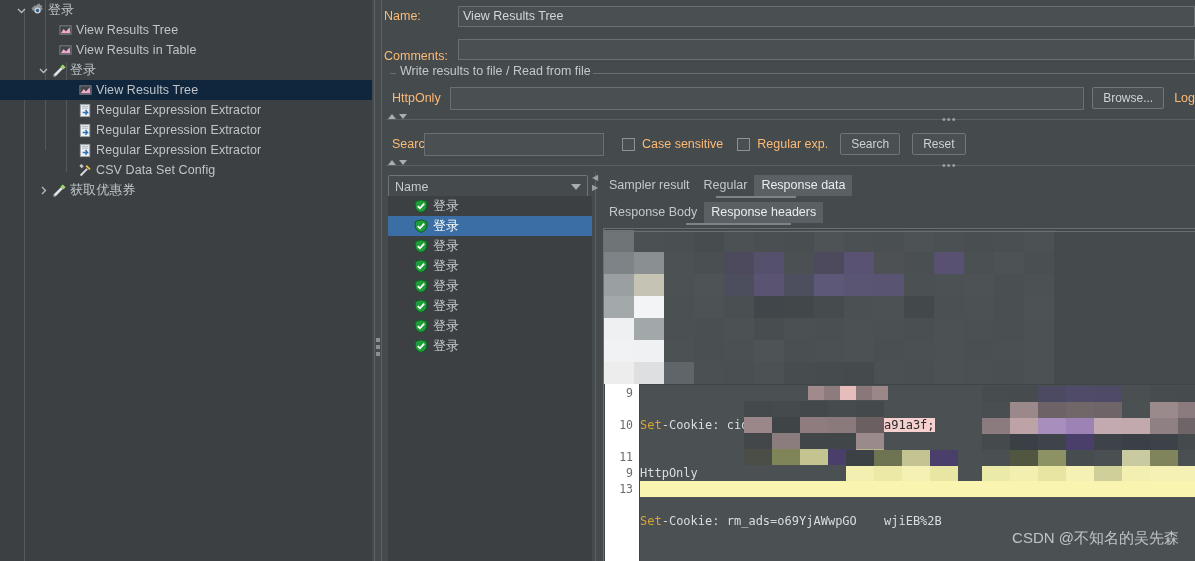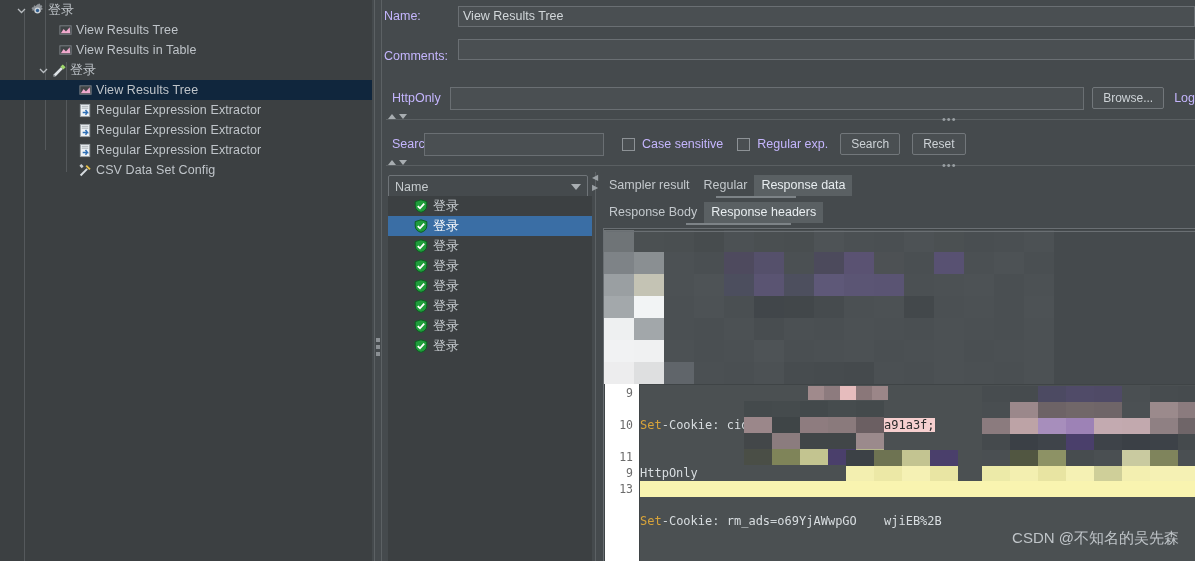--- a/index.html
+++ b/index.html
@@ -56,21 +56,21 @@
   }
   #splitter .grip i { display: block; width: 4px; height: 4px; background: #8b9094; margin-bottom: 3px; }
 
   
   #main {
     position: absolute; left: 384px; top: 0; right: 0; bottom: 0;
     background: #454a4d;
   }
 
   .frow { display: flex; align-items: center; }
-  .flabel { color: #c4b5fd; font-size: 12.5px; }
+  .flabel { color: #fdba74; font-size: 12.5px; }
 
   .tf {
     background: #4a4f52;
     border: 1px solid #6a6f73;
     height: 21px;
     color: #d2d7da;
     font-size: 12.5px;
     padding: 0 4px;
     line-height: 19px;
     white-space: nowrap; overflow: hidden;
@@ -318,20 +318,35 @@
       <span class="tico">
         <svg width="15" height="15" viewBox="0 0 16 16">
           <path d="M2 12.5 L9 5.5 L10.5 7 L3.5 14 Z" fill="#d7dce0"></path>
           <path d="M9.5 2 L13.5 6 L12 7.5 L8 3.5 Z" fill="#e8c14a"></path>
           <path d="M1.5 3 L4 5.5 L6 3.5 L3.5 1 Z" fill="#c8cdd2"></path>
         </svg>
       </span>
       <span class="tlabel">CSV Data Set Config</span>
     </div>
 
+    <div class="tree-row" style="padding-left:36px;">
+      <span class="twisty">
+        <svg width="9" height="9" viewBox="0 0 9 9">
+            <path d="M3 1 L6.5 4.5 L3 8" fill="none" stroke="#b8bcc0" stroke-width="1.3"></path>
+          </svg>
+      </span>
+      <span class="tico">
+        <svg width="15" height="15" viewBox="0 0 16 16">
+          <path d="M11.5 1.5 L14.5 4.5 L12 7 L9 4 Z" fill="#9fd86b"></path>
+          <path d="M9.5 4.5 L11.5 6.5 L4 14 L1.6 14.4 L2 12 Z" fill="#dfe4e8"></path>
+          <path d="M2 12 L1.6 14.4 L4 14 Z" fill="#888d92"></path>
+        </svg>
+      </span>
+      <span class="tlabel cjk">获取优惠券</span>
+    </div>
   </div>
 
   <div id="splitter">
     <div class="sline a"></div>
     <div class="sline b"></div>
     <div class="grip">
         <i></i>
         <i></i>
         <i></i>
       </div>
@@ -342,20 +357,25 @@
     <div class="frow" style="position:absolute;left:0;top:5px;right:0;height:22px;">
       <span class="flabel" style="width:74px;">Name:</span>
       <span class="tf" style="flex:1;margin-right:0;">View Results Tree</span>
     </div>
 
     <div class="frow" style="position:absolute;left:0;top:38px;right:0;height:22px;">
       <span class="flabel" style="width:74px;margin-top:14px;">Comments:</span>
       <span class="tf" style="flex:1;"></span>
     </div>
 
+    <div class="group-title" style="position:absolute;left:6px;top:66px;right:0;">
+      <div class="gline-l"></div>
+      <div class="gline-r" style="left:178px;right:0;"></div>
+      <div class="gtxt">Write results to file / Read from file</div>
+    </div>
 
     <div class="frow" style="position:absolute;left:8px;top:86px;right:0;height:24px;">
       <span class="flabel" style="width:58px;">HttpOnly</span>
       <span class="tf" style="width:640px;height:23px;line-height:21px;"></span>
       <span class="btn" style="margin-left:8px;">Browse...</span>
       <span class="flabel" style="margin-left:10px;">Log</span>
     </div>
 
     <div class="collapsebar" style="position:absolute;left:2px;top:114px;right:0;">
       <div class="hl"></div>

